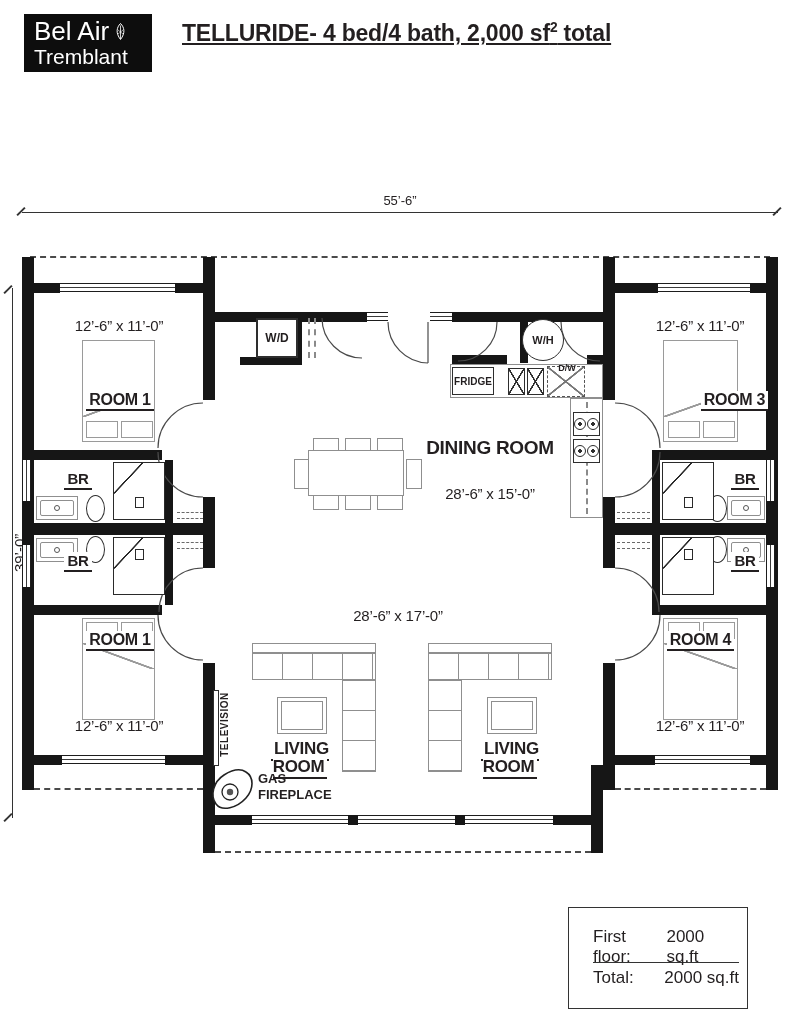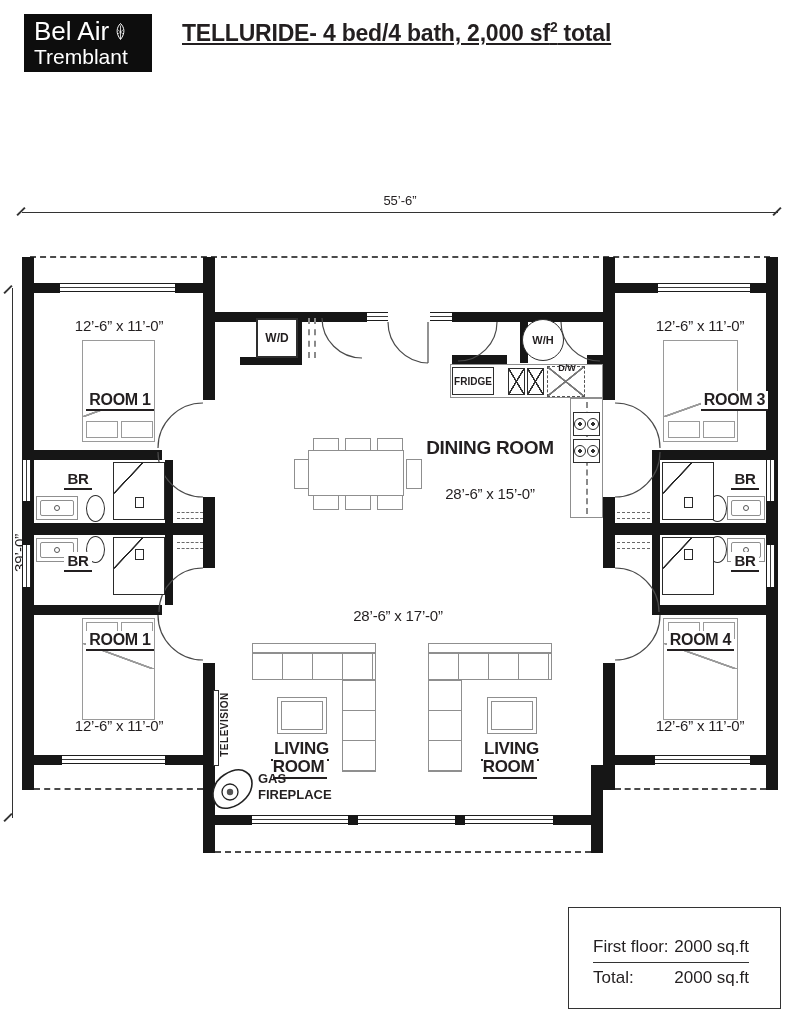--- a/index.html
+++ b/index.html
@@ -54,22 +54,22 @@
   .burnbox{position:absolute;border:1.3px solid #2e2e2e;background:#fff;display:flex;align-items:center;justify-content:space-evenly;box-sizing:border-box;}
   .burner{width:10px;height:10px;border:1.2px solid #2e2e2e;border-radius:50%;
           background:radial-gradient(circle,#2e2e2e 0 1.6px,transparent 1.8px);}
   .logo{position:absolute;left:24px;top:14px;width:128px;height:58px;background:#0d0d0d;color:#fff;
         padding:4px 10px;box-sizing:border-box;line-height:1.0;}
   .logo .l1{font-size:26px;display:flex;align-items:center;gap:5px;}
   .logo .l2{font-size:21px;margin-top:2px;}
   .title{position:absolute;left:182px;top:20px;font-size:23px;font-weight:700;letter-spacing:-0.2px;text-decoration:underline;}
   .title sup,.subtitle sup{font-size:60%;}
   .subtitle{position:absolute;left:60px;right:0;top:113px;text-align:center;font-size:19px;}
-  .sumbox{position:absolute;left:568px;top:907px;width:213px;height:102px;border:1.6px solid #333;
-          box-sizing:border-box;padding:24px 31px 0 24px;}
+  .sumbox{position:absolute;left:568px;top:907px;width:180px;height:102px;border:1.6px solid #333;
+          box-sizing:border-box;padding:24px 8px 0 24px;}
   .sumrow{display:flex;justify-content:space-between;font-size:17px;height:30px;align-items:center;}
   .sumdiv{border-top:1.6px solid #333;margin:0 0 0 0;}
   svg.overlay{position:absolute;left:0;top:0;pointer-events:none;}
   .vert-label{transform:rotate(-90deg);}
 </style>
 </head>
 <body>
 
 <div class="page">
 

